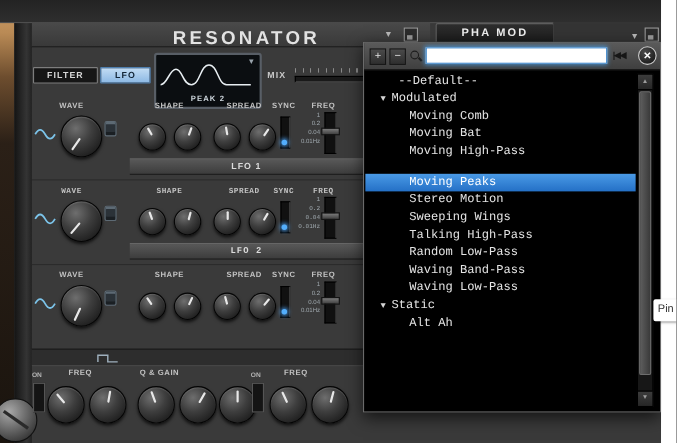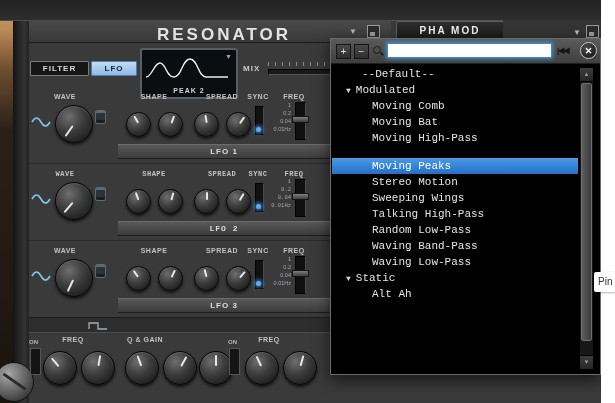--- a/index.html
+++ b/index.html
@@ -257,21 +257,20 @@
       <div class="sync-track"></div>
       <div class="sync-led"></div>
       <div class="freq-scale">
         <div>1</div>
         <div>0.2</div>
         <div>0.04</div>
         <div>0.01Hz</div>
       </div>
       <div class="freq-track"></div>
       <div class="freq-handle"></div>
-      <div class="lfo-strip">LFO 3</div>
     </div>
 
     <div id="bottom">
       <div id="bottom-divider">
         <svg class="step-icon" width="20" height="10" viewBox="0 0 20 10">
           <path d="M1 8 L1 2 L10 2 L10 8 L19 8" fill="none" stroke="#9fb0bd" stroke-width="1.3"></path>
           </svg>
       </div>
       <span class="on-lab" style="left:0;top:22px;">ON</span>
       <div class="on-toggle" style="left:1px;top:31px;"></div>

